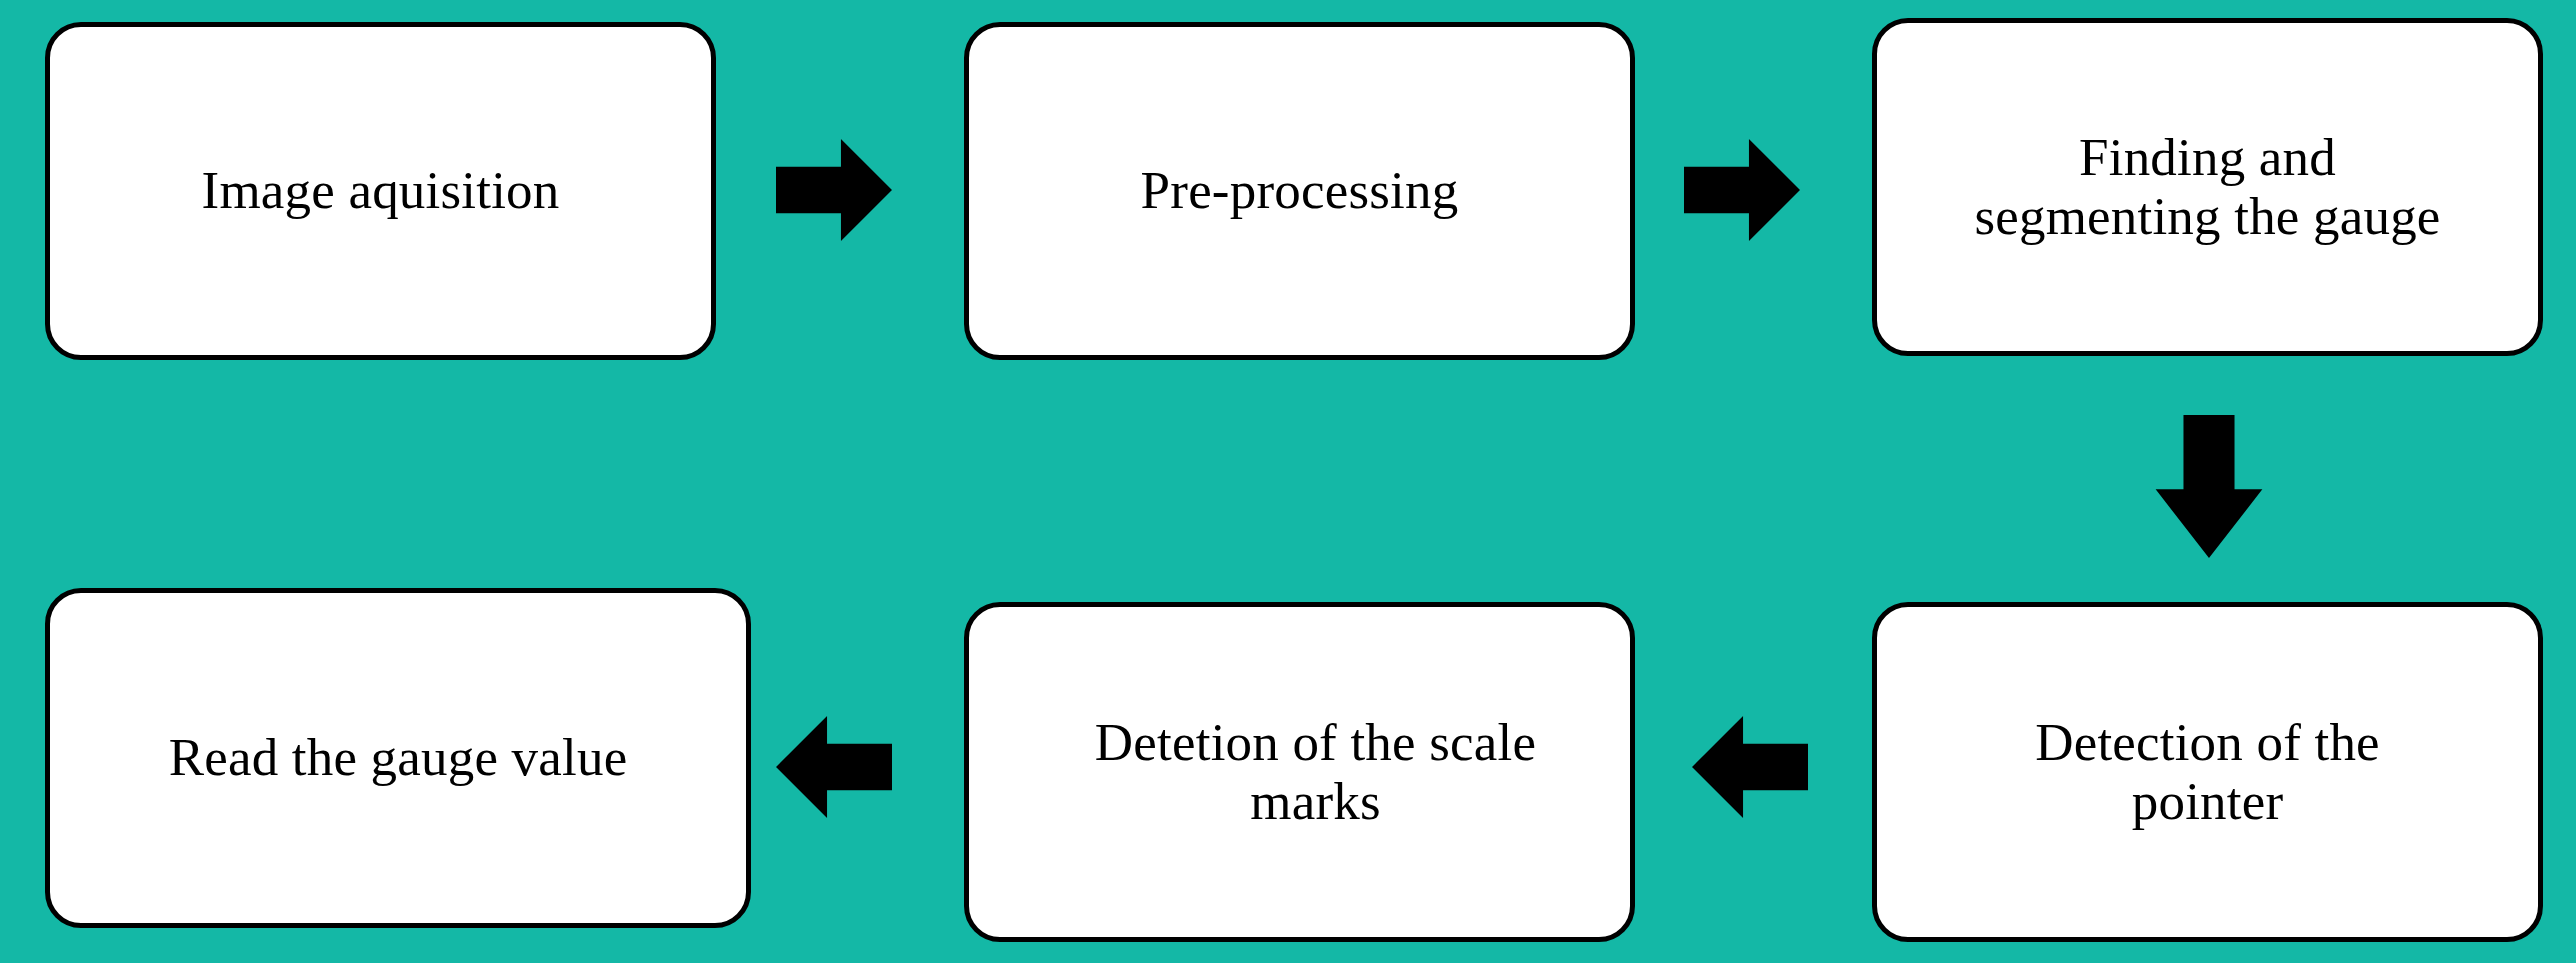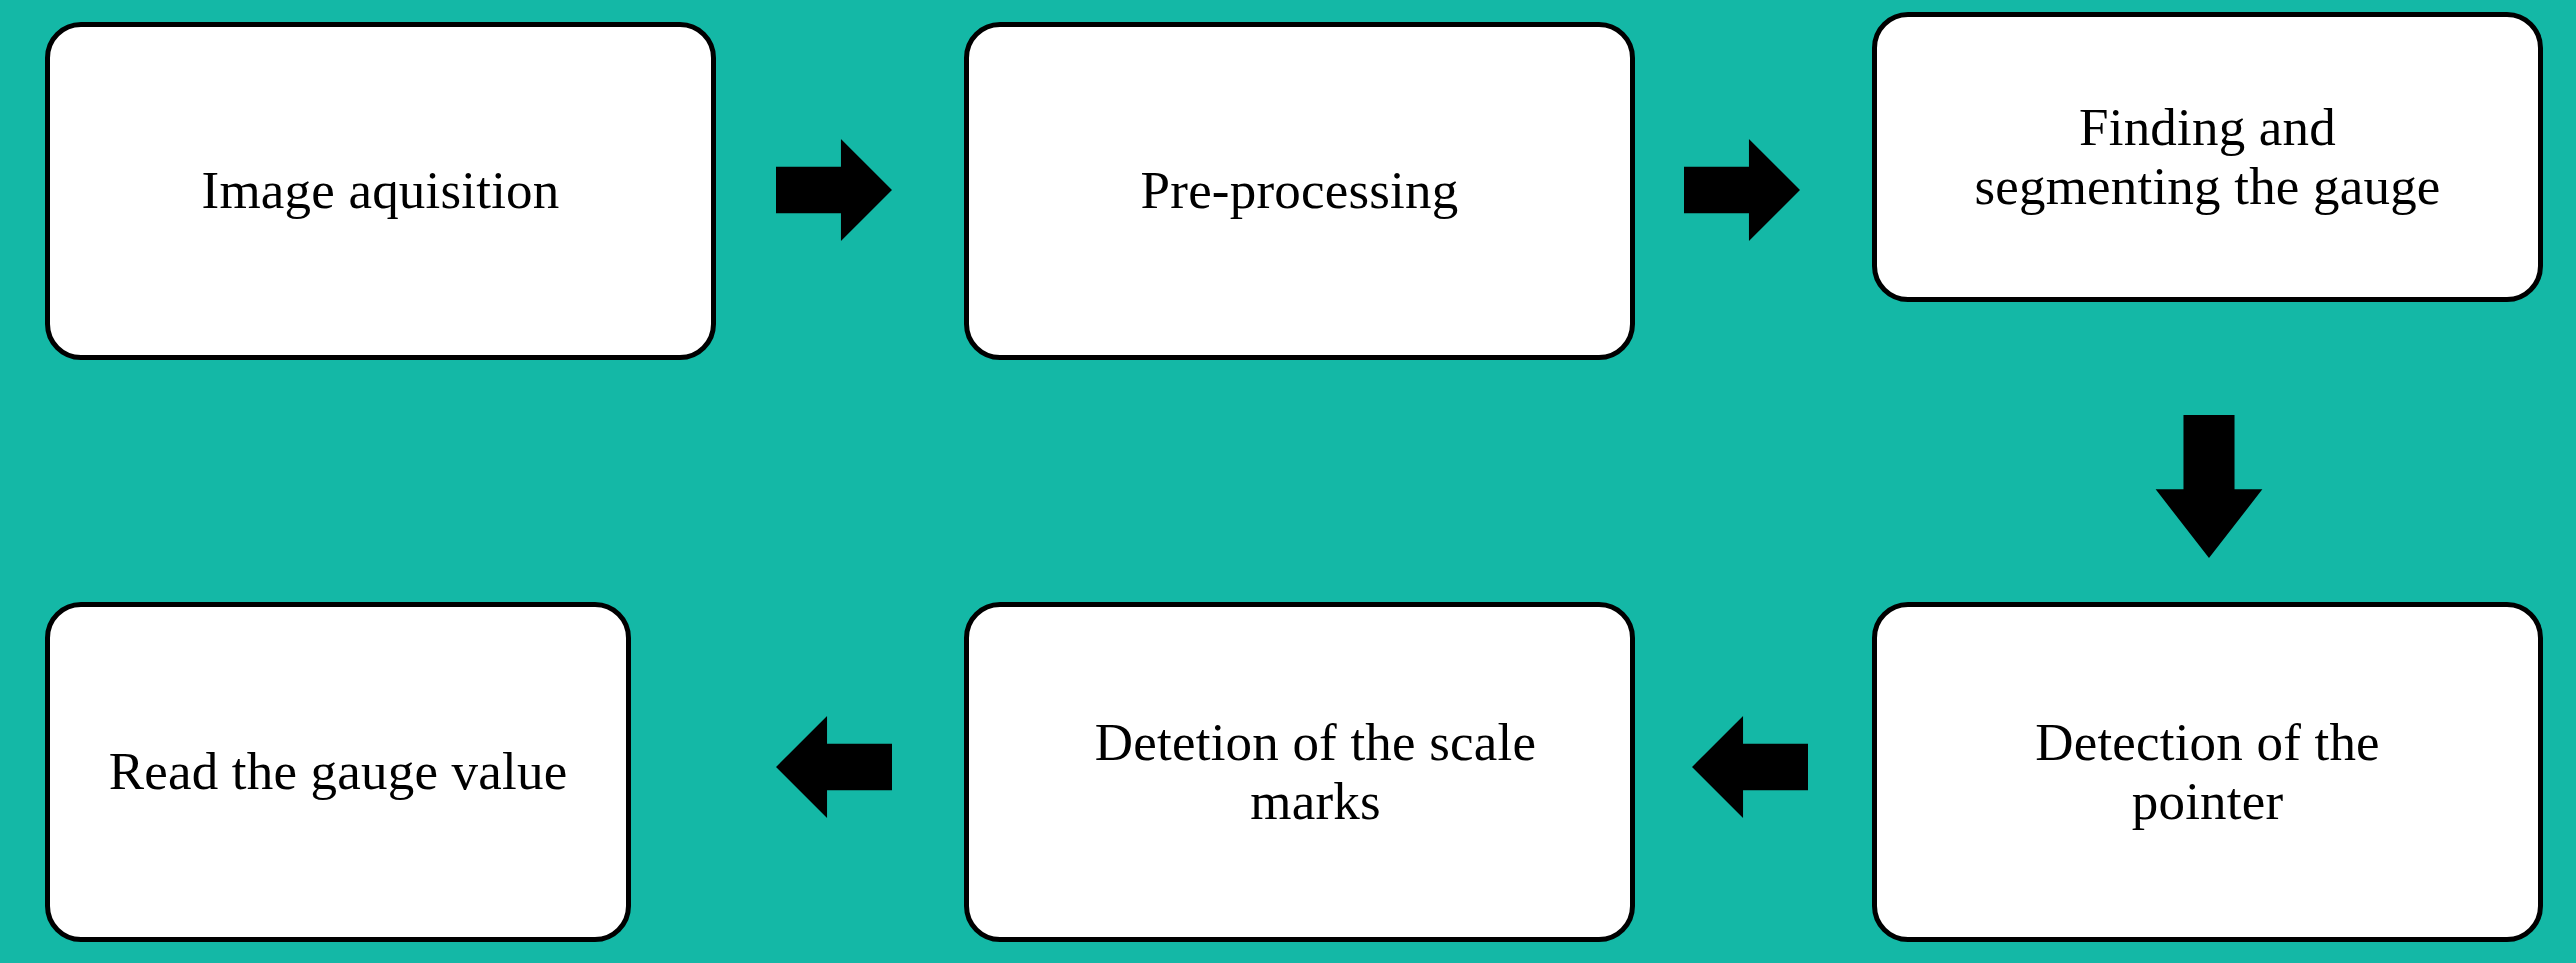--- a/index.html
+++ b/index.html
@@ -39,22 +39,22 @@
     position: absolute;
   }
   .arrow svg {
     display: block;
     width: 100%;
     height: 100%;
   }
   
   #node-image-acquisition   { left: 45px;   top: 22px;  width: 671px;  height: 338px; }
   #node-pre-processing      { left: 964px; top: 22px;  width: 671px;  height: 338px; }
-  #node-finding-segmenting  { left: 1872px; top: 12px;  width: 671px;  height: 290px; }
-  #node-read-gauge-value    { left: 45px;   top: 602px; width: 586px;  height: 340px; }
+  #node-finding-segmenting  { left: 1872px; top: 18px;  width: 671px;  height: 338px; }
+  #node-read-gauge-value    { left: 45px;   top: 588px; width: 706px;  height: 340px; }
   #node-detection-scale     { left: 964px; top: 602px; width: 671px;  height: 340px; padding-left: 32px; }
   #node-detection-pointer   { left: 1872px; top: 602px; width: 671px;  height: 340px; }
   
   #arrow-acq-to-pre         { left: 776px;  top: 132px; width: 116px;  height: 116px; }
   #arrow-pre-to-finding     { left: 1684px; top: 132px; width: 116px;  height: 116px; }
   #arrow-finding-to-pointer { left: 2151px; top: 415px; width: 116px;  height: 143px; }
   #arrow-pointer-to-scale   { left: 1692px; top: 709px; width: 116px;  height: 116px; }
   #arrow-scale-to-read      { left: 776px;  top: 709px; width: 116px;  height: 116px; }
 </style>
 </head>

